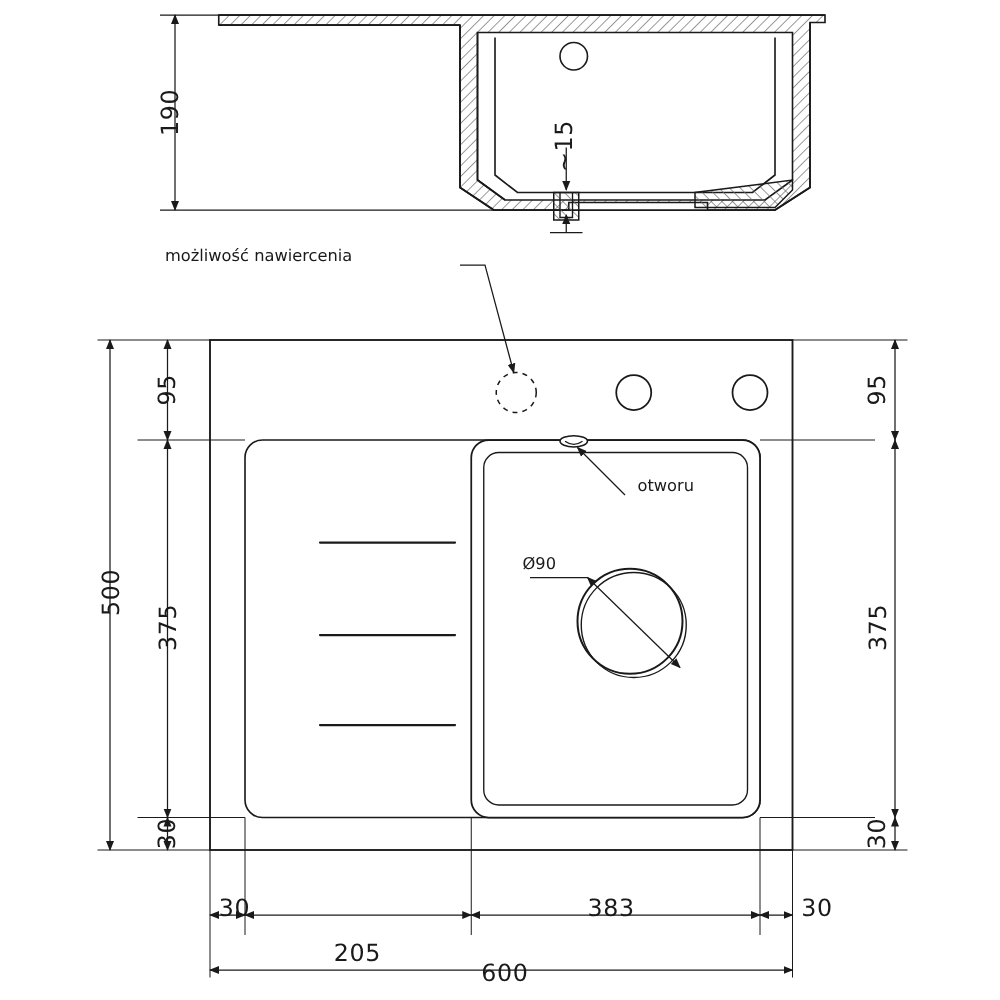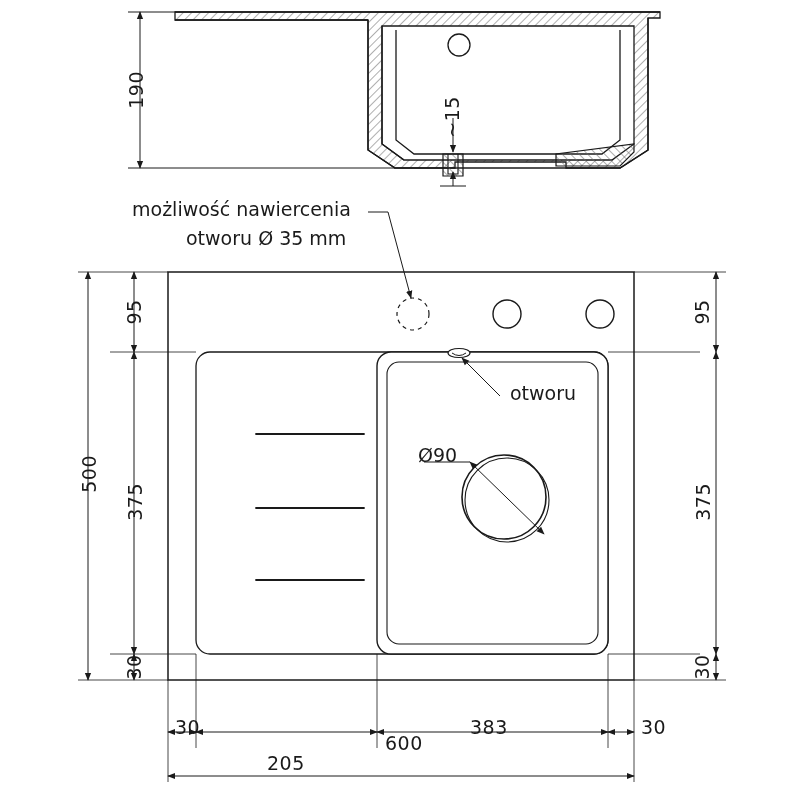--- a/index.html
+++ b/index.html
@@ -30,21 +30,21 @@
     line-height: 1.25;
   }
   .lbl.rot {
     transform-origin: 50% 50%;
   }
   .dim-text {
     font-size: 19px;
     letter-spacing: 0.5px;
   }
   .note-text {
-    font-size: 19px;
+    font-size: 13px;
     text-align: left;
   }
 </style>
 </head>
 <body>
 
 <div id="stage">
 
   <svg id="drawing" viewBox="0 0 800 800">
     <defs>
@@ -183,34 +183,33 @@
         <line x1="168" y1="776" x2="634" y2="776" marker-start="url(#arrStart)" marker-end="url(#arrEnd)"></line>
       </g>
     </g>
   </svg>
 
   <div class="lbl dim-text rot" style="left:118px; top:78px; transform: rotate(-90deg);">190</div>
 
   <div class="lbl dim-text rot" style="left:432px; top:105px; transform: rotate(-90deg);">~15</div>
 
   <div class="lbl note-text" style="left:132px; top:198px;">możliwość nawiercenia</div>
-  <div class="lbl note-text" style="left:186px; top:227px;">otworu Ø 35 mm</div>
 
   <div class="lbl note-text" style="left:510px; top:382px;">otworu</div>
 
   <div class="lbl note-text" style="left:418px; top:444px;">Ø90</div>
 
   <div class="lbl dim-text rot" style="left:122px; top:300px; transform: rotate(-90deg);">95</div>
   <div class="lbl dim-text rot" style="left:117px; top:490px; transform: rotate(-90deg);">375</div>
   <div class="lbl dim-text rot" style="left:122px; top:655px; transform: rotate(-90deg);">30</div>
   <div class="lbl dim-text rot" style="left:71px; top:462px; transform: rotate(-90deg);">500</div>
 
   <div class="lbl dim-text rot" style="left:690px; top:300px; transform: rotate(-90deg);">95</div>
   <div class="lbl dim-text rot" style="left:685px; top:490px; transform: rotate(-90deg);">375</div>
   <div class="lbl dim-text rot" style="left:690px; top:655px; transform: rotate(-90deg);">30</div>
 
   <div class="lbl dim-text" style="left:175px; top:716px;">30</div>
   <div class="lbl dim-text" style="left:267px; top:752px;">205</div>
   <div class="lbl dim-text" style="left:470px; top:716px;">383</div>
   <div class="lbl dim-text" style="left:641px; top:716px;">30</div>
-  <div class="lbl dim-text" style="left:385px; top:732px;">600</div>
+  <div class="lbl dim-text" style="left:385px; top:768px;">600</div>
 
 </div>
 
 </body></html>

